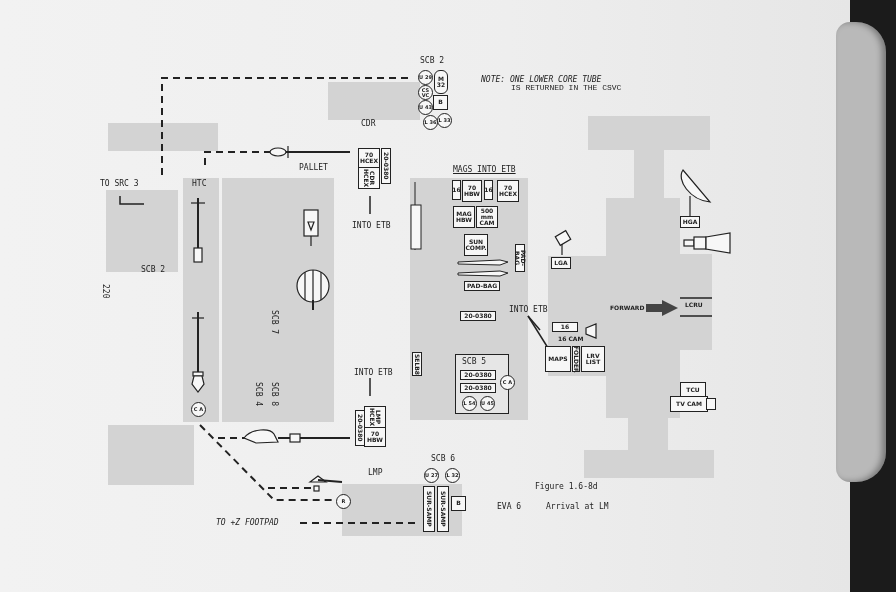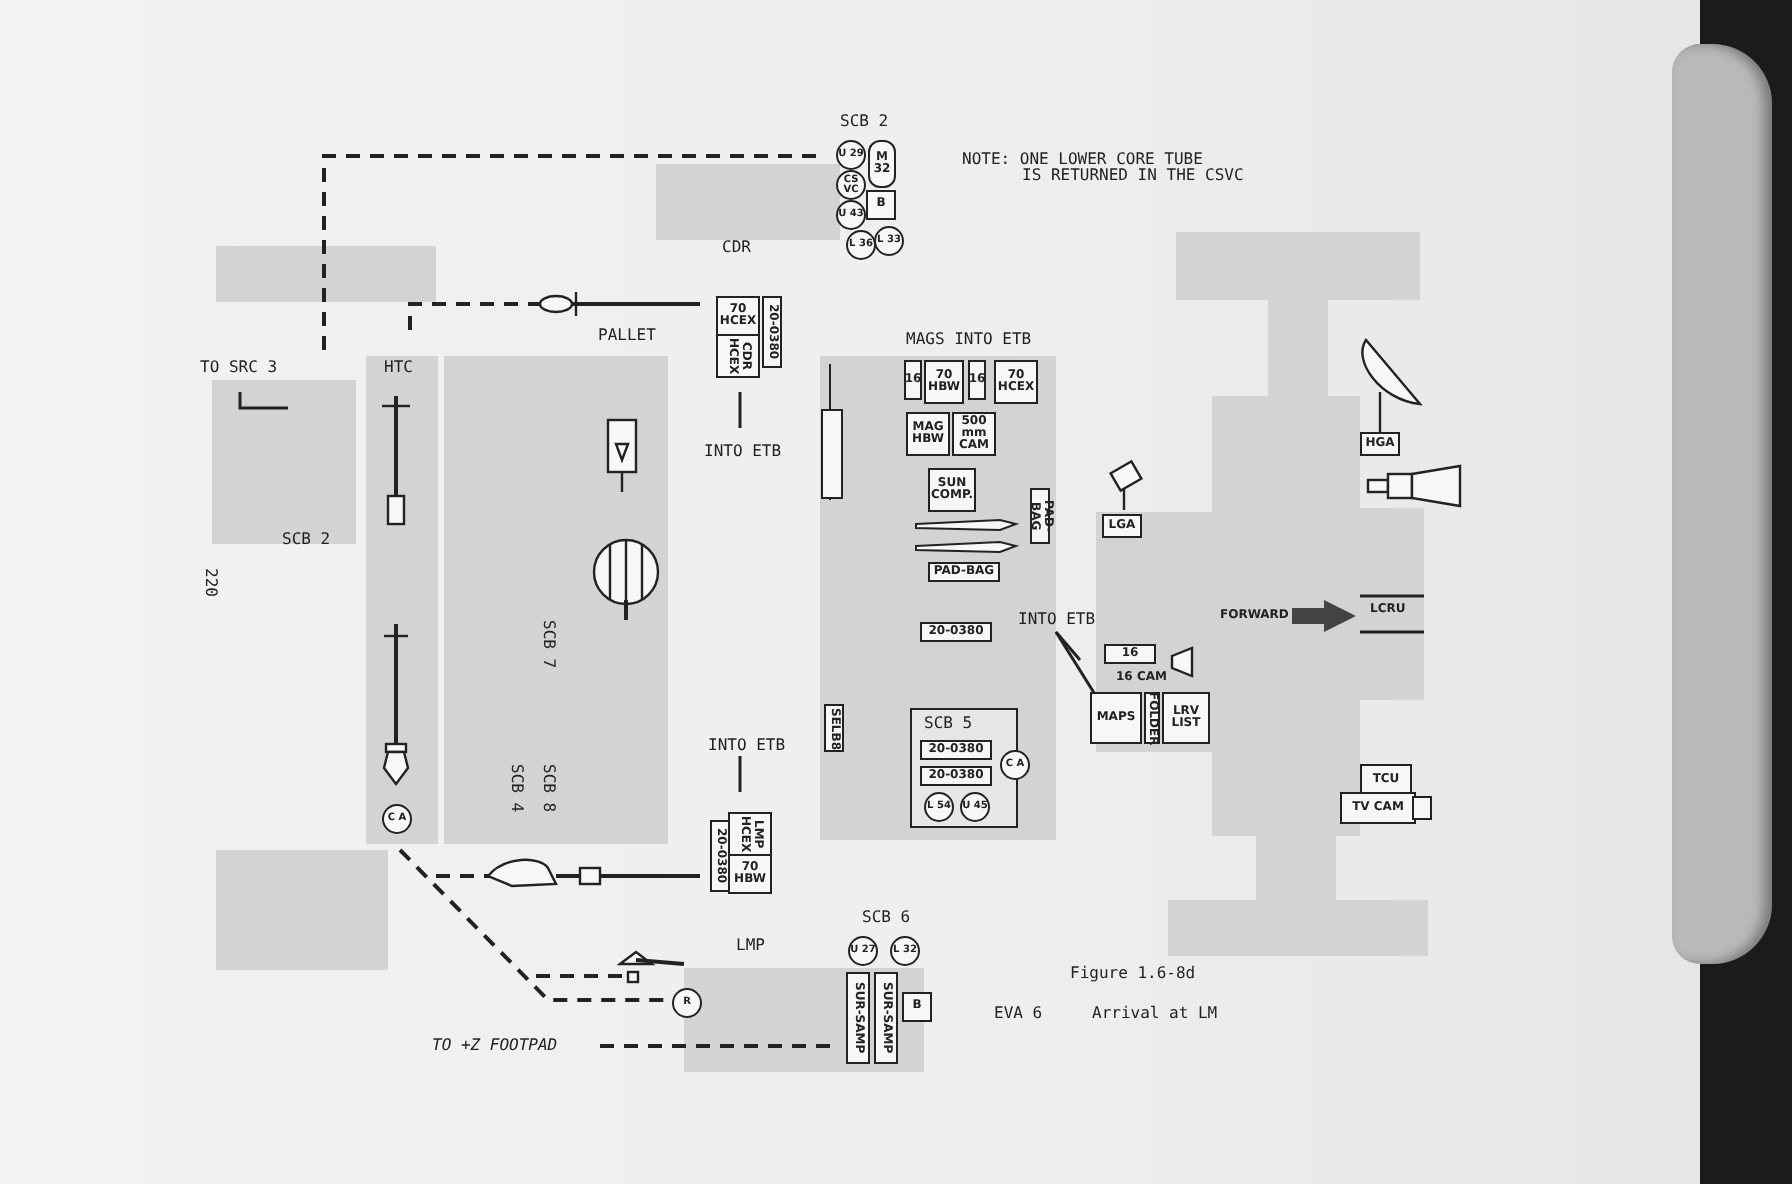--- a/index.html
+++ b/index.html
@@ -141,22 +141,22 @@
 
 <div class="t" style="left:420px;top:57px;">SCB 2</div>
 <div class="circ" style="left:418px;top:70px;">U 29</div>
 <div class="circ" style="left:418px;top:85px;">CS VC</div>
 <div class="circ" style="left:418px;top:100px;">U 43</div>
 <div class="circ" style="left:423px;top:115px;">L 36</div>
 <div class="circ" style="left:437px;top:113px;">L 33</div>
 <div class="box" style="left:434px;top:70px;width:12px;height:22px;border-radius:6px;">M 32</div>
 <div class="box" style="left:433px;top:95px;width:13px;height:13px;">B</div>
 
-<div class="t" style="left:481px;top:76px;">NOTE: ONE LOWER CORE TUBE</div>
-<div class="t" style="left:511px;top:84px;">IS RETURNED IN THE CSVC</div>
+<div class="t" style="left:481px;top:76px;font-style:italic;">NOTE: ONE LOWER CORE TUBE</div>
+<div class="t" style="left:511px;top:84px;font-family:Liberation Mono, monospace;">IS RETURNED IN THE CSVC</div>
 
 <div class="t" style="left:361px;top:120px;">CDR</div>
 <div class="box" style="left:358px;top:148px;width:20px;height:18px;">70 HCEX</div>
 <div class="box vbox" style="left:358px;top:167px;width:20px;height:20px;">CDR HCEX</div>
 <div class="box vbox" style="left:381px;top:148px;width:8px;height:34px;">20-0380</div>
 <div class="t" style="left:352px;top:222px;">INTO ETB</div>
 
 <div class="t" style="left:100px;top:180px;">TO SRC 3</div>
 <div class="t" style="left:192px;top:180px;">HTC</div>
 <div class="t" style="left:299px;top:164px;text-align:center;">PALLET</div>
@@ -177,21 +177,21 @@
 <div class="t" style="left:368px;top:469px;">LMP</div>
 <div class="circ" style="left:336px;top:494px;">R</div>
 <div class="t" style="left:431px;top:455px;">SCB 6</div>
 <div class="circ" style="left:424px;top:468px;">U 27</div>
 <div class="circ" style="left:445px;top:468px;">L 32</div>
 <div class="box vbox" style="left:423px;top:486px;width:10px;height:44px;">SUR-SAMP</div>
 <div class="box vbox" style="left:437px;top:486px;width:10px;height:44px;">SUR-SAMP</div>
 <div class="box" style="left:451px;top:496px;width:13px;height:13px;">B</div>
 <div class="t" style="left:216px;top:519px;font-style:italic;">TO +Z FOOTPAD</div>
 
-<div class="t" style="left:453px;top:166px;">MAGS INTO ETB</div>
+<div class="t" style="left:453px;top:166px;text-decoration:underline;">MAGS INTO ETB</div>
 <div class="box" style="left:452px;top:180px;width:7px;height:18px;">16</div>
 <div class="box" style="left:462px;top:180px;width:18px;height:20px;">70 HBW</div>
 <div class="box" style="left:484px;top:180px;width:7px;height:18px;">16</div>
 <div class="box" style="left:497px;top:180px;width:20px;height:20px;">70 HCEX</div>
 <div class="box" style="left:453px;top:206px;width:20px;height:20px;">MAG HBW</div>
 <div class="box" style="left:476px;top:206px;width:20px;height:20px;">500 mm CAM</div>
 <div class="box" style="left:464px;top:234px;width:22px;height:20px;">SUN COMP.</div>
 <div class="box vbox" style="left:515px;top:244px;width:8px;height:26px;">PAD-BAG</div>
 <div class="box" style="left:464px;top:281px;width:34px;height:8px;">PAD-BAG</div>
 <div class="box" style="left:460px;top:311px;width:34px;height:8px;">20-0380</div>

